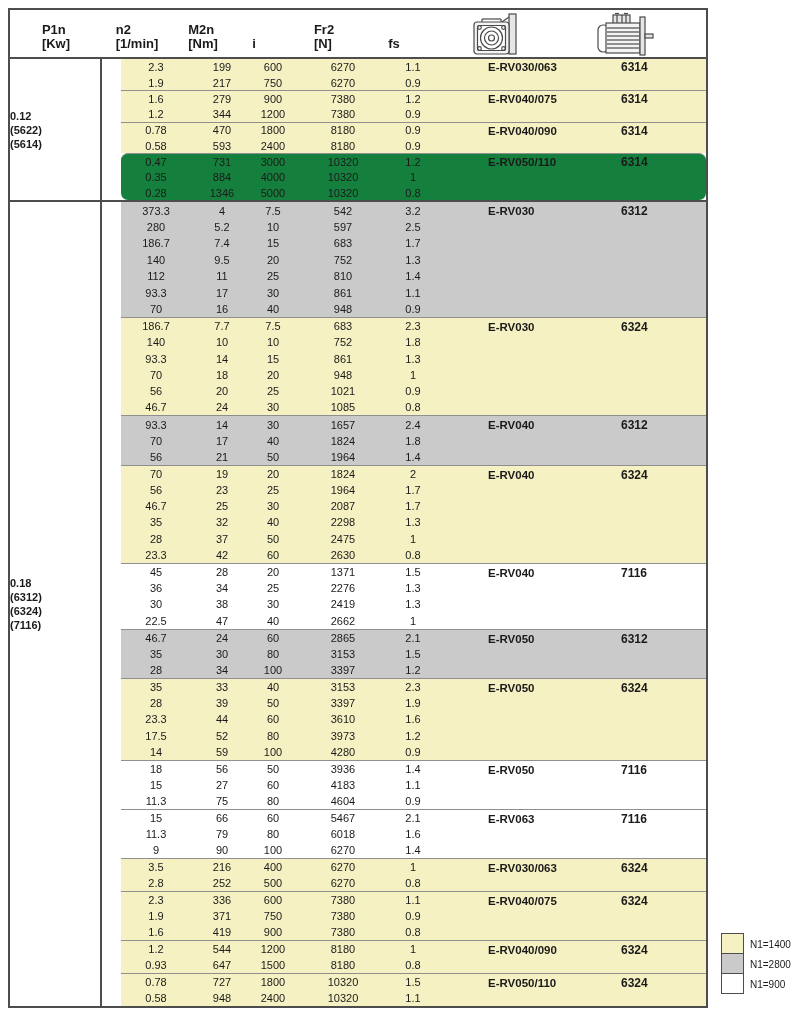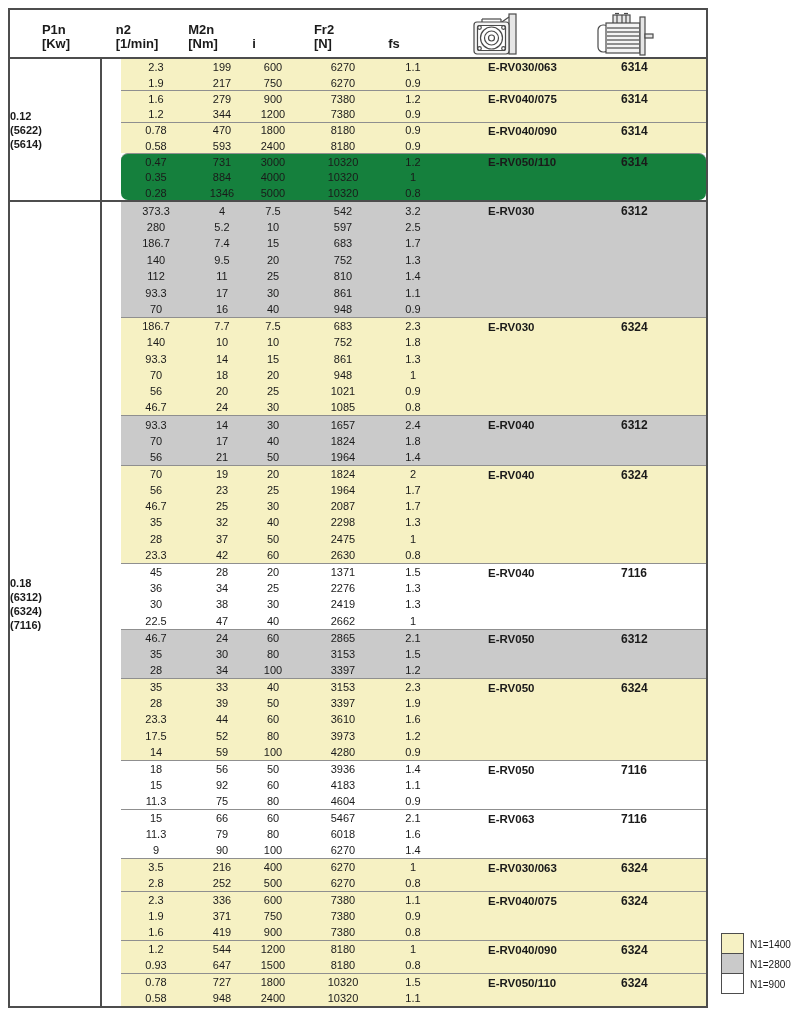--- a/index.html
+++ b/index.html
@@ -501,21 +501,21 @@
           <div class="block sep" style="background: rgb(255, 255, 255); height: calc(var(--rh) * 3);">
             <div class="row">
               <span class="cell cx0">18</span>
               <span class="cell cx1">56</span>
               <span class="cell cx2">50</span>
               <span class="cell cx3">3936</span>
               <span class="cell cx4">1.4</span>
             </div>
             <div class="row">
               <span class="cell cx0">15</span>
-              <span class="cell cx1">92</span>
+              <span class="cell cx1">27</span>
               <span class="cell cx2">60</span>
               <span class="cell cx3">4183</span>
               <span class="cell cx4">1.1</span>
             </div>
             <div class="row">
               <span class="cell cx0">11.3</span>
               <span class="cell cx1">75</span>
               <span class="cell cx2">80</span>
               <span class="cell cx3">4604</span>
               <span class="cell cx4">0.9</span>

